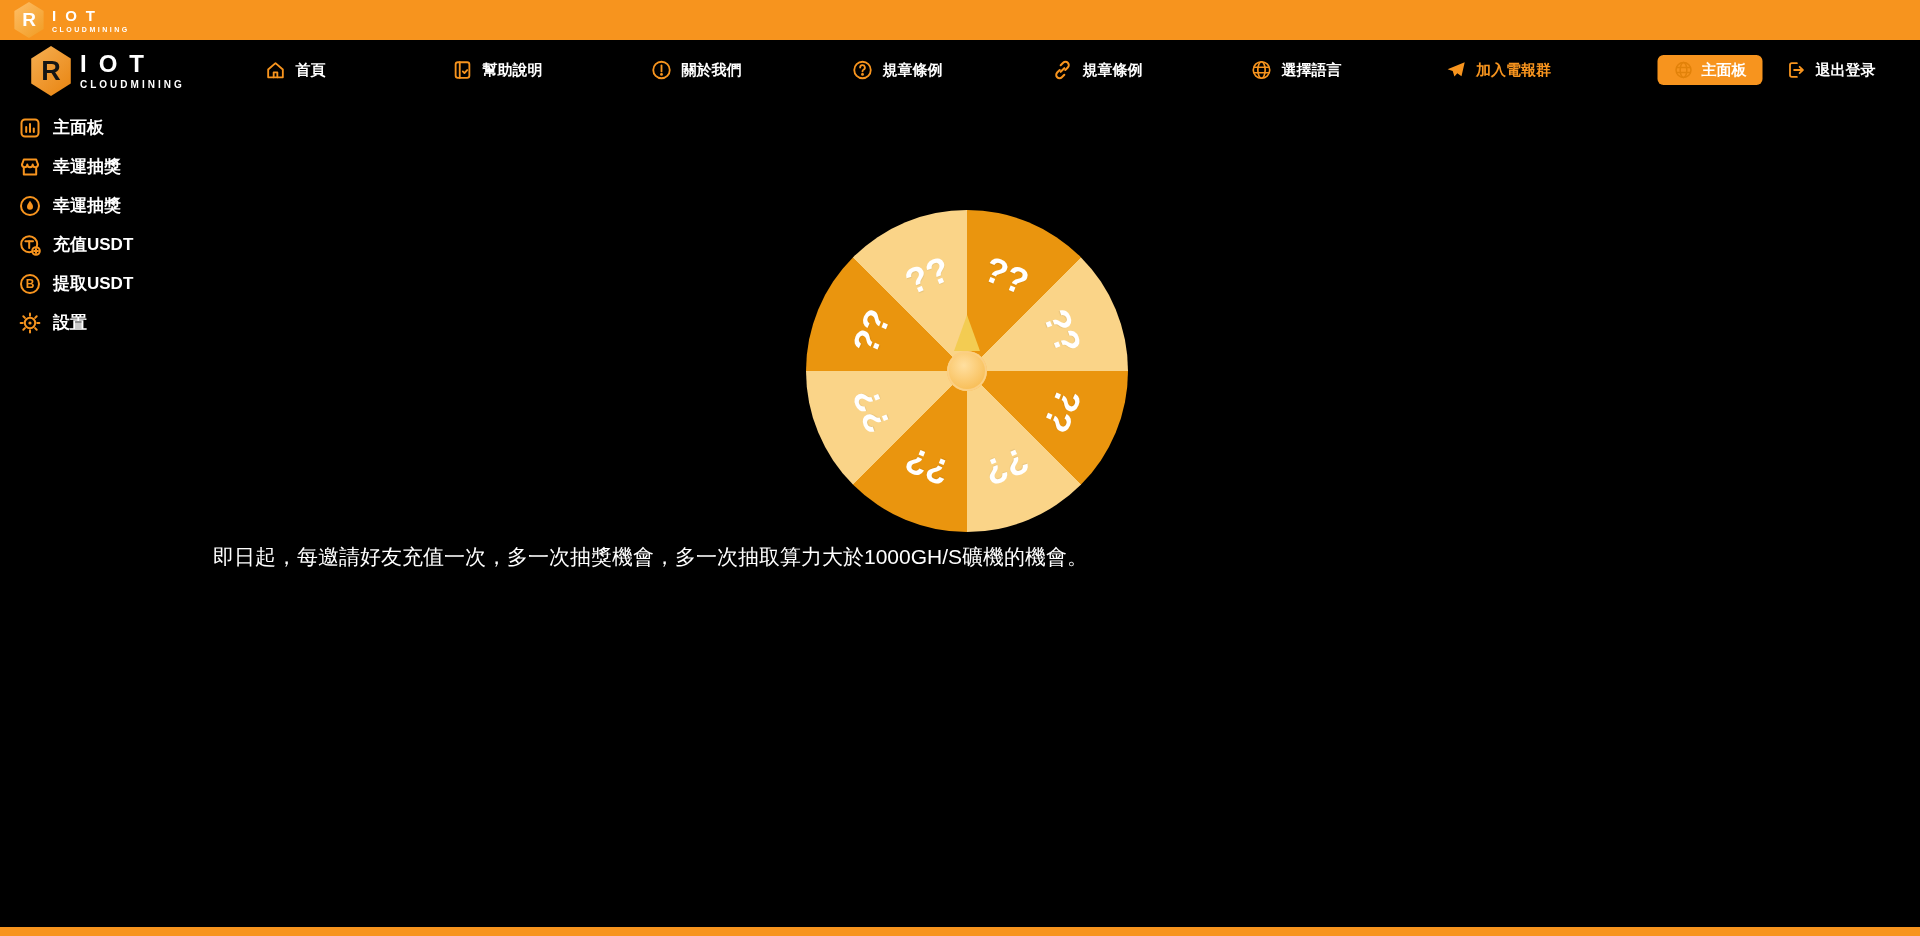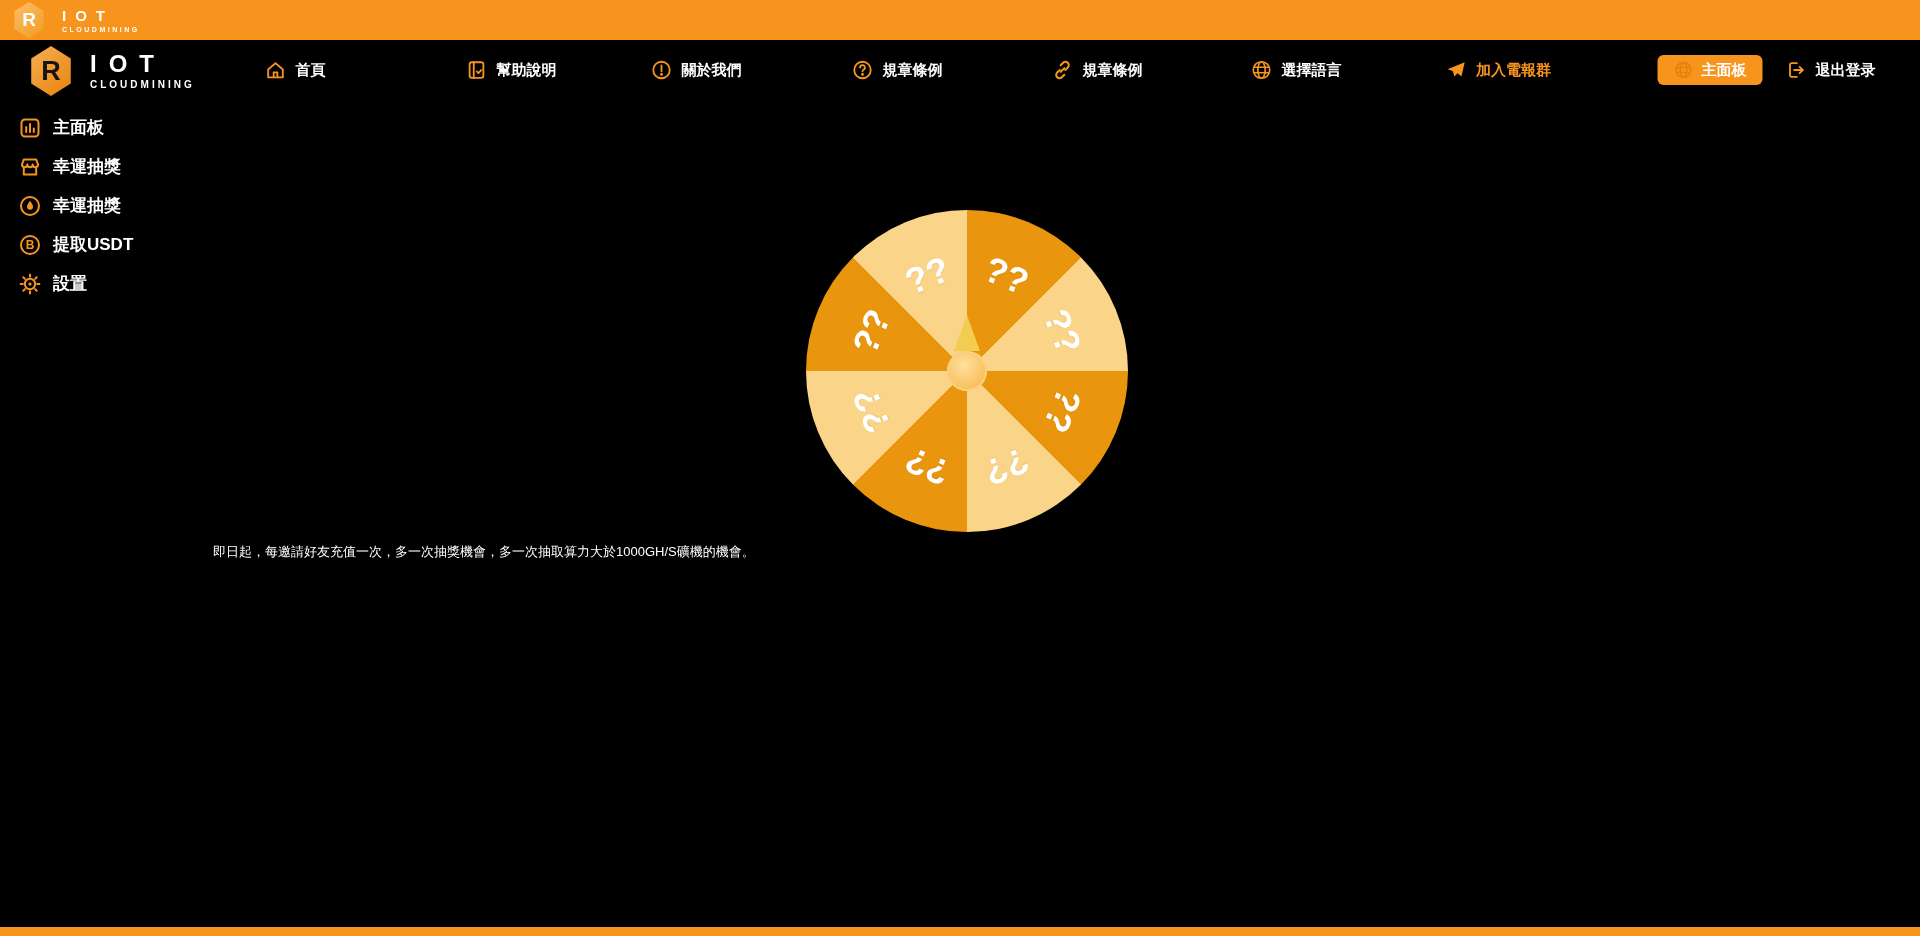--- a/index.html
+++ b/index.html
@@ -7,21 +7,21 @@
               font-family:"Liberation Sans","DejaVu Sans",sans-serif; color:#fff; }
 
   
   .topbar { position:absolute; left:0; top:0; width:1920px; height:40px; background:#F7941E;
             display:flex; align-items:center; padding-left:12px; }
   .brand { display:flex; align-items:center; }
   .hex { clip-path:polygon(50% 0,93% 25%,93% 75%,50% 100%,7% 75%,7% 25%);
          display:flex; align-items:center; justify-content:center; font-weight:bold; }
   .topbar .hex { width:34px; height:36px; background:linear-gradient(135deg,#FFC06A,#F09A1F);
                  color:#fff; font-size:19px; }
-  .brand-txt { margin-left:16px; display:flex; flex-direction:column; line-height:1; }
+  .brand-txt { margin-left:6px; display:flex; flex-direction:column; line-height:1; }
   .brand-name { font-weight:bold; letter-spacing:9px; }
   .topbar .brand-name { font-size:15px; }
   .brand-sub { font-weight:bold; letter-spacing:2.5px;text-align:center; }
   .topbar .brand-sub { font-size:7px; margin-top:3px; }
 
   
   .navbar { position:absolute; left:0; top:40px; width:1920px; height:60px; background:#000; }
   .navbar .brand { position:absolute; left:28px; top:6px; }
   .navbar .hex { width:46px; height:50px; background:linear-gradient(135deg,#F6B054,#E8820D);
                  color:#151515; font-size:27px; }
@@ -58,21 +58,21 @@
   .pointer { position:absolute; left:50%; top:50%; width:0; height:0;
              transform:translate(-50%,-56px);
              border-left:13px solid transparent; border-right:13px solid transparent;
              border-bottom:36px solid #F3CC52; }
   .hub { position:absolute; left:50%; top:50%; width:40px; height:40px; border-radius:50%;
          transform:translate(-50%,-50%);
          background:radial-gradient(circle at 42% 36%, #FFDFA0, #F8BD55 75%);
          box-shadow:0 0 0 2px #FBCF83 inset; }
 
   
-  .desc { position:absolute; left:213px; top:543px; font-size:13px; color:#fff; }
+  .desc { position:absolute; left:213px; top:543px; font-size:21px; color:#fff; }
 
   
   .footstrip { position:absolute; left:0; bottom:0; width:1920px; height:9px; background:#F7941E; }
 </style>
 </head>
 <body>
 
 <div class="topbar">
   <div class="brand">
     <div class="hex">R</div>
@@ -93,21 +93,21 @@
   </div>
 
   <div class="nav-item" style="left:295px">
     <svg class="ic" width="22" height="22" viewBox="0 0 24 24" fill="none" stroke="#F7941E" stroke-width="2" stroke-linejoin="round" stroke-linecap="round">
       <path d="M4 11.5 L12 4.5 L20 11.5 V20 H4 Z"></path>
         <path d="M10 20 V14.5 H14 V20"></path>
     </svg>
     <span class="lbl">首頁</span>
   </div>
 
-  <div class="nav-item" style="left:511px">
+  <div class="nav-item" style="left:497px">
     <svg class="ic" width="22" height="22" viewBox="0 0 24 24" fill="none" stroke="#F7941E" stroke-width="2" stroke-linejoin="round" stroke-linecap="round">
       <rect x="4.5" y="3.5" width="15" height="17" rx="2.5"></rect>
         <line x1="9" y1="3.5" x2="9" y2="20.5"></line>
         <path d="M12.3 13.5 l1.8 1.8 l3-3.2"></path>
     </svg>
     <span class="lbl">幫助說明</span>
   </div>
 
   <div class="nav-item" style="left:696px">
     <svg class="ic" width="22" height="22" viewBox="0 0 24 24" fill="none" stroke="#F7941E" stroke-width="2" stroke-linecap="round">
@@ -190,20 +190,31 @@
       <path d="M5.8 13.5 V19.5 H18.2 V13.5"></path>
     </svg>
     <span class="lbl">幸運抽獎</span>
   </div>
   <div class="side-item">
     <svg class="ic" width="24" height="24" viewBox="0 0 24 24" fill="none" stroke="#F7941E" stroke-width="2">
       <circle cx="12" cy="12" r="9"></circle>
       <path d="M12 6.8 c2.1 2.9 3 4.5 3 6 a3 3 0 0 1-6 0 c0-1.5 0.9-3.1 3-6 z" fill="#F7941E" stroke="none"></path>
     </svg>
     <span class="lbl">幸運抽獎</span>
+  </div>
+  <div class="side-item">
+    <svg class="ic" width="24" height="24" viewBox="0 0 24 24" fill="none" stroke="#F7941E" stroke-width="2" stroke-linecap="round">
+      <circle cx="11.2" cy="11.2" r="8"></circle>
+        <line x1="7.4" y1="8.2" x2="15" y2="8.2"></line>
+        <line x1="11.2" y1="8.2" x2="11.2" y2="15"></line>
+      <circle cx="18" cy="18" r="3.8" fill="#000"></circle>
+        <line x1="18" y1="16" x2="18" y2="20"></line>
+        <line x1="16" y1="18" x2="20" y2="18"></line>
+    </svg>
+    <span class="lbl">充值USDT</span>
   </div>
   <div class="side-item">
     <svg class="ic" width="24" height="24" viewBox="0 0 24 24" fill="none" stroke="#F7941E" stroke-width="2">
       <circle cx="12" cy="12" r="9"></circle>
       <text x="12" y="16.4" text-anchor="middle" font-size="12" font-weight="bold" fill="#F7941E" stroke="none" font-family="Liberation Sans,sans-serif">B</text>
     </svg>
     <span class="lbl">提取USDT</span>
   </div>
   <div class="side-item">
     <svg class="ic" width="24" height="24" viewBox="0 0 24 24" fill="none" stroke="#F7941E" stroke-width="2" stroke-linecap="round">

